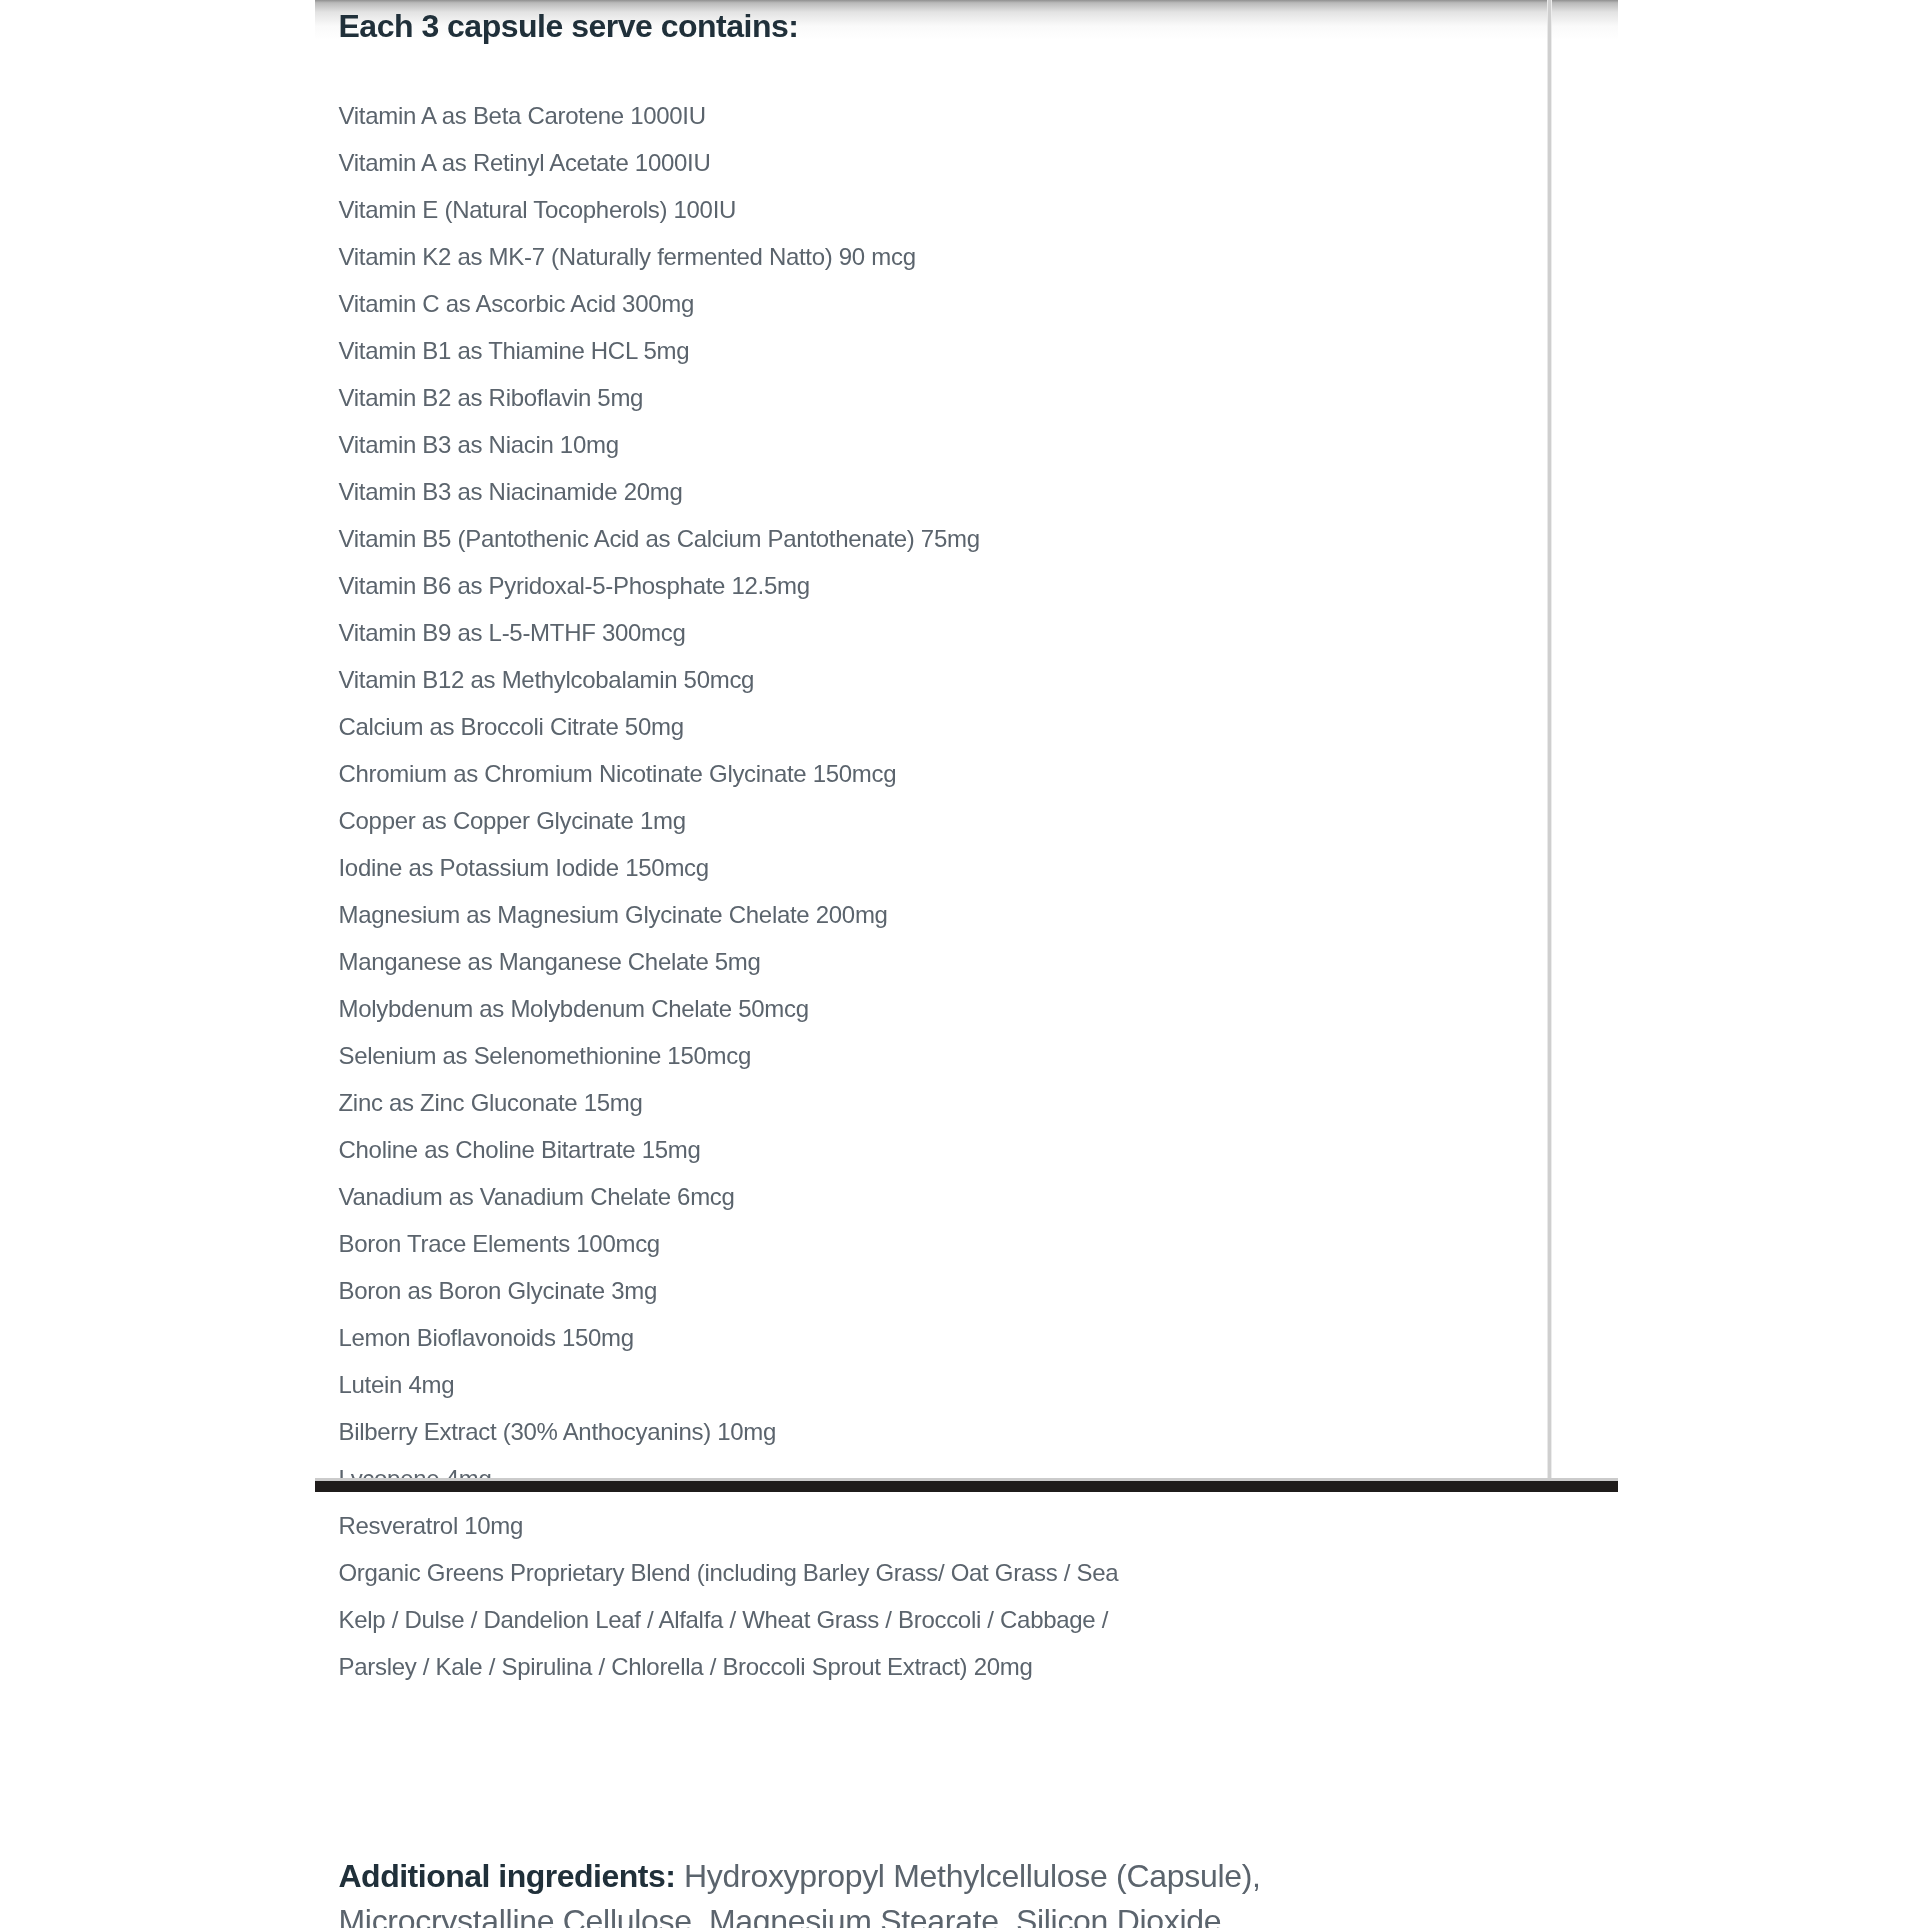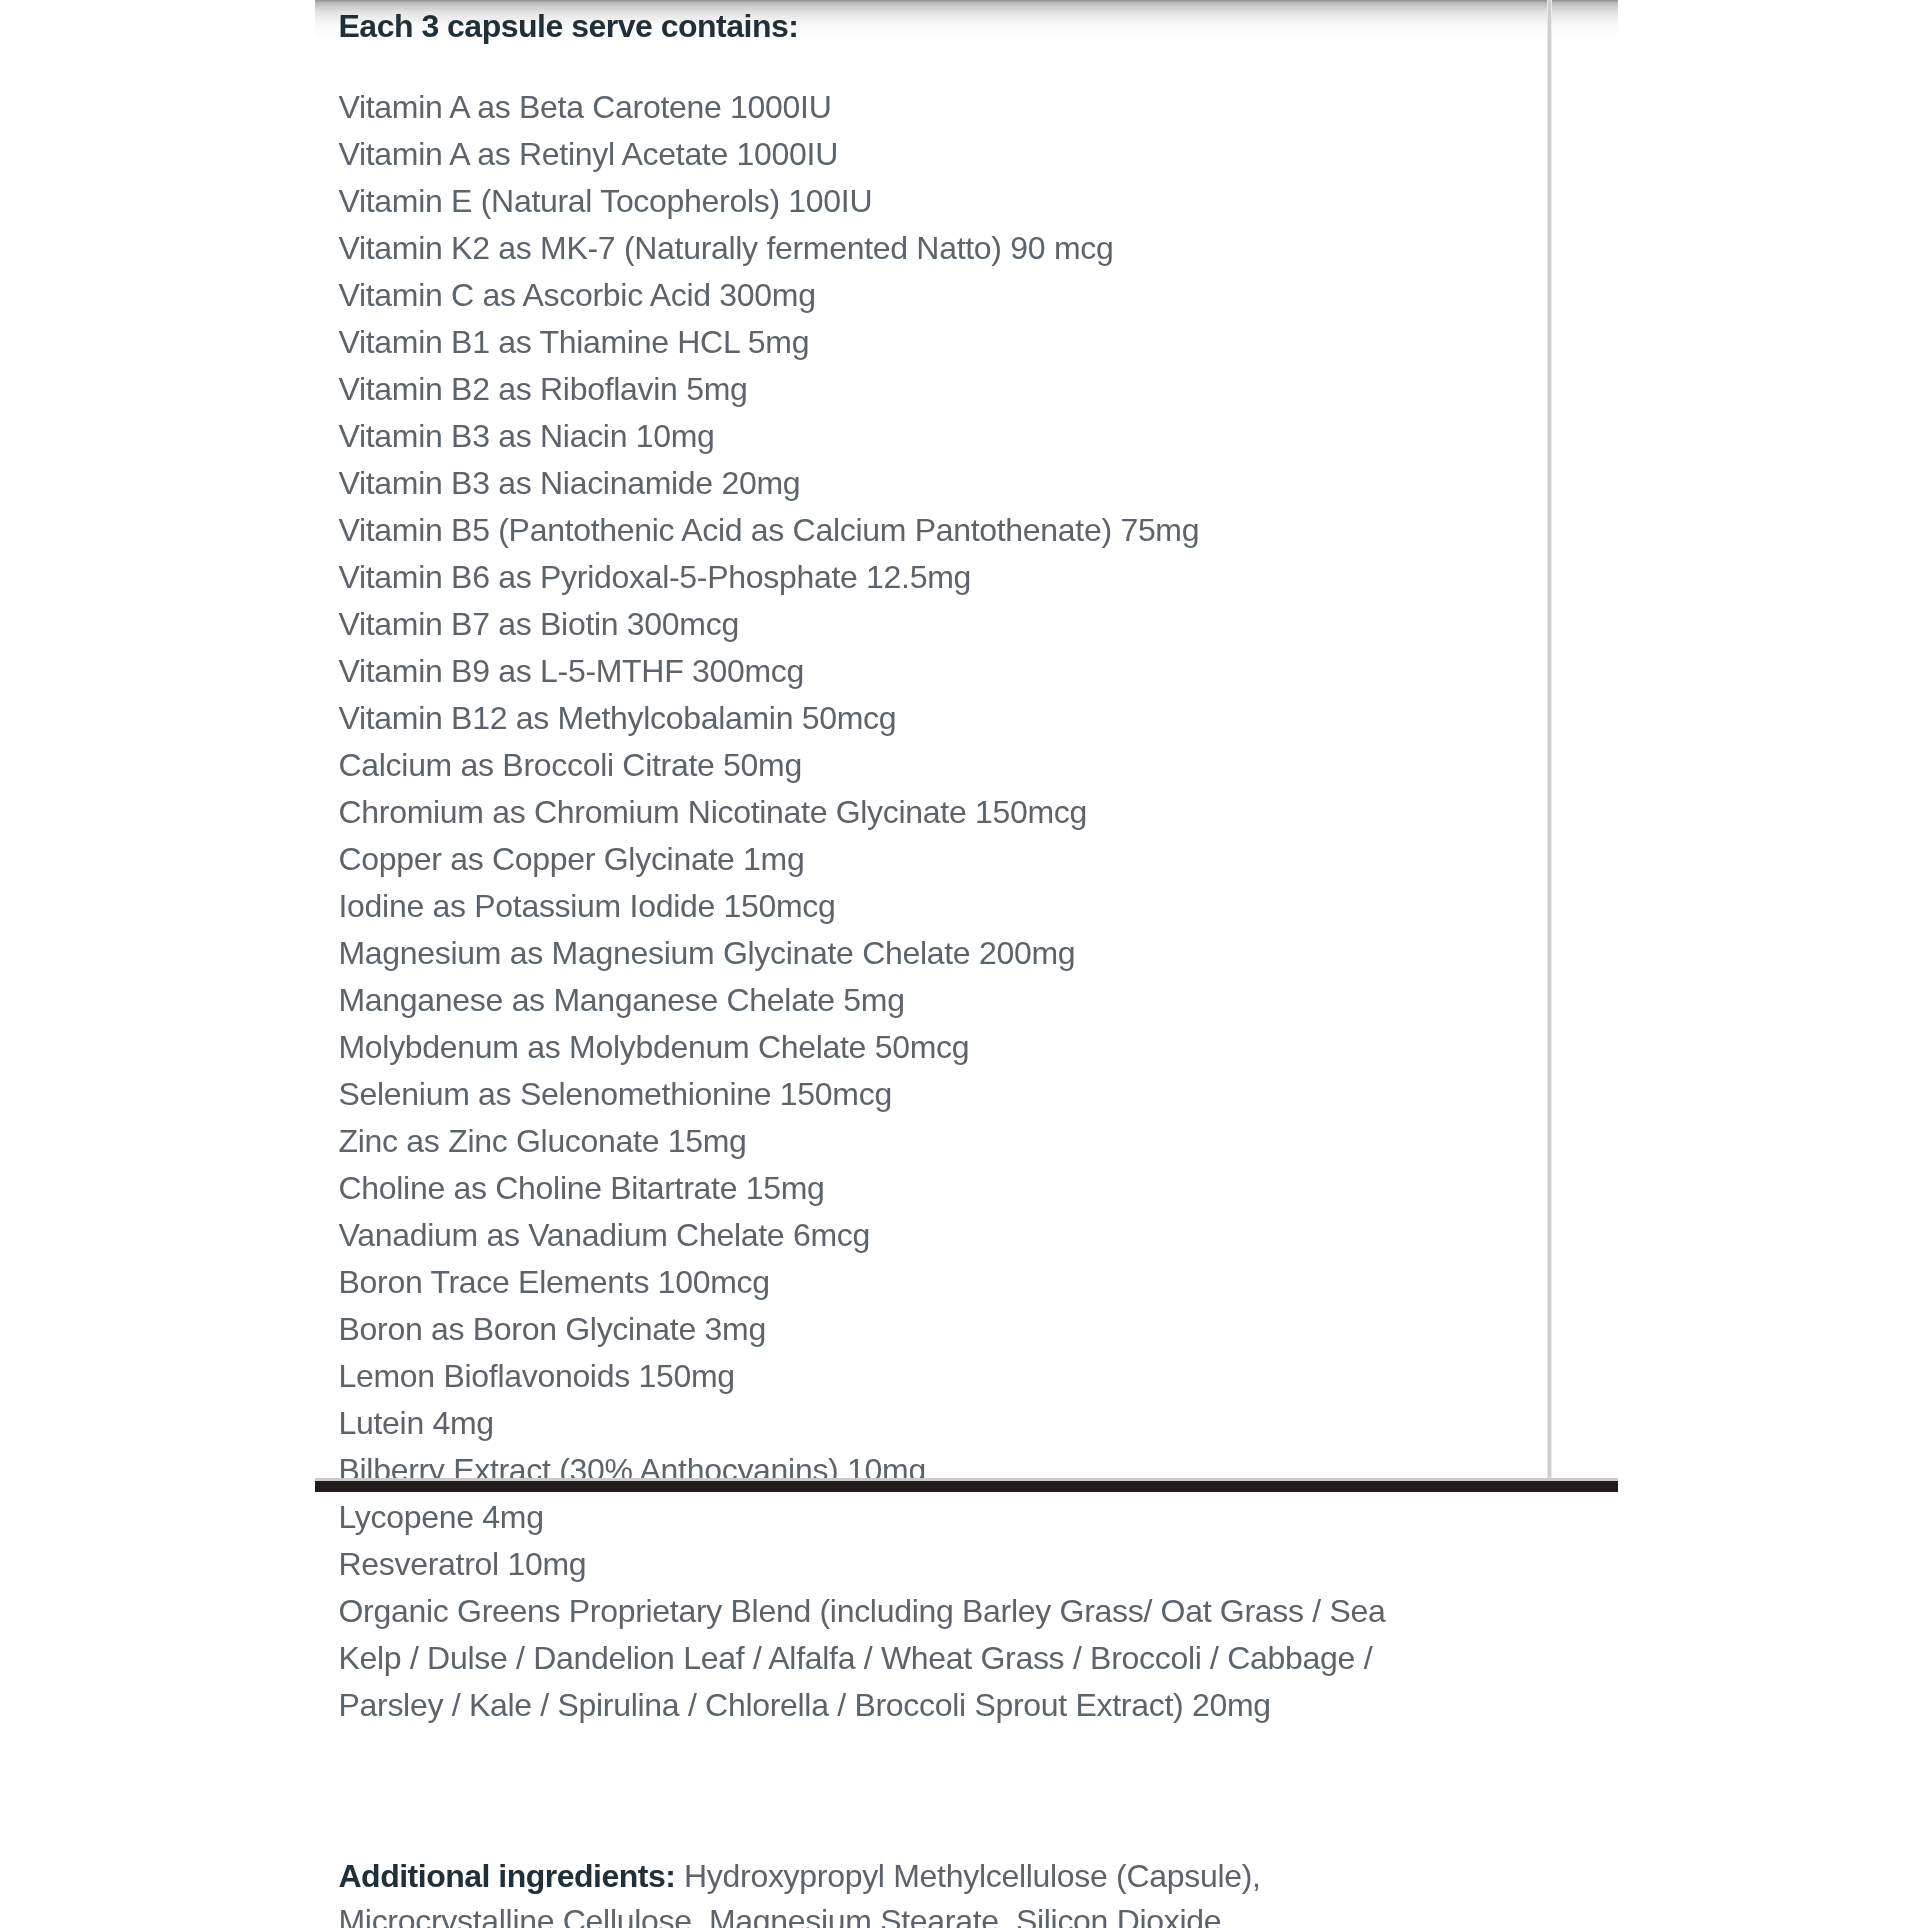--- a/index.html
+++ b/index.html
@@ -45,23 +45,23 @@
     top: 7.5px;
     left: 23.5px;
     font-size: 32px;
     font-weight: bold;
     letter-spacing: -0.5px;
     color: var(--heading-text, #20303a);
     white-space: nowrap;
   }
   .list {
     position: absolute;
-    top: 84px;
+    top: 92px;
     left: 23.5px;
-    font-size: 32px;
+    font-size: 24px;
     line-height: 47px;
     letter-spacing: -0.3px;
     color: var(--body-text, #5b646d);
   }
   .list .line { white-space: nowrap; }
   .additional {
     position: absolute;
     top: 1830px;
     left: 23.5px;
     font-size: 32px;
@@ -106,21 +106,20 @@
       <div class="line">Vitamin A as Retinyl Acetate 1000IU</div>
       <div class="line">Vitamin E (Natural Tocopherols) 100IU</div>
       <div class="line">Vitamin K2 as MK-7 (Naturally fermented Natto) 90 mcg</div>
       <div class="line">Vitamin C as Ascorbic Acid 300mg</div>
       <div class="line">Vitamin B1 as Thiamine HCL 5mg</div>
       <div class="line">Vitamin B2 as Riboflavin 5mg</div>
       <div class="line">Vitamin B3 as Niacin 10mg</div>
       <div class="line">Vitamin B3 as Niacinamide 20mg</div>
       <div class="line">Vitamin B5 (Pantothenic Acid as Calcium Pantothenate) 75mg</div>
       <div class="line">Vitamin B6 as Pyridoxal-5-Phosphate 12.5mg</div>
-      <div class="line">Vitamin B7 as Biotin 300mcg</div>
       <div class="line">Vitamin B9 as L-5-MTHF 300mcg</div>
       <div class="line">Vitamin B12 as Methylcobalamin 50mcg</div>
       <div class="line">Calcium as Broccoli Citrate 50mg</div>
       <div class="line">Chromium as Chromium Nicotinate Glycinate 150mcg</div>
       <div class="line">Copper as Copper Glycinate 1mg</div>
       <div class="line">Iodine as Potassium Iodide 150mcg</div>
       <div class="line">Magnesium as Magnesium Glycinate Chelate 200mg</div>
       <div class="line">Manganese as Manganese Chelate 5mg</div>
       <div class="line">Molybdenum as Molybdenum Chelate 50mcg</div>
       <div class="line">Selenium as Selenomethionine 150mcg</div>

